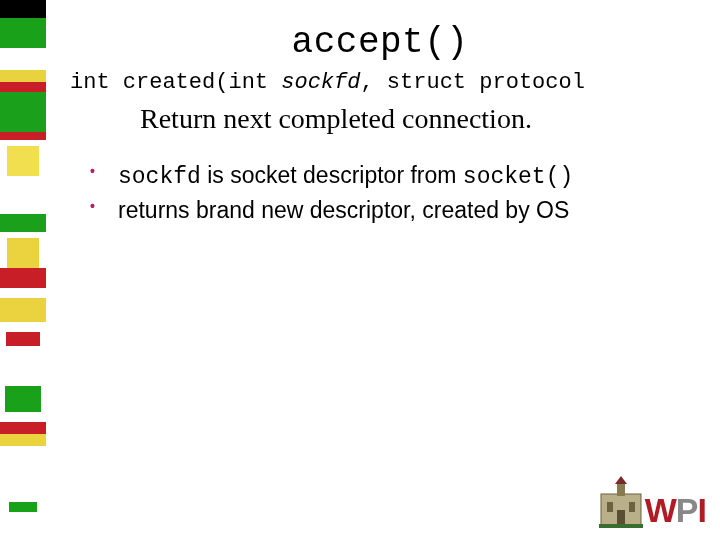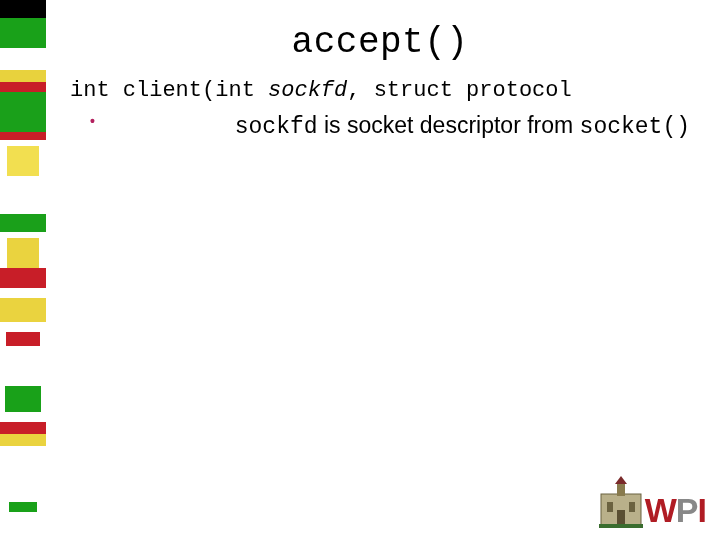--- a/index.html
+++ b/index.html
@@ -47,21 +47,21 @@
 
   .content {
     position: absolute;
     left: 70px; top: 22px;
     width: 620px;
   }
   .title {
     font-family: "Courier New", Courier, monospace;
     font-size: 36px;
     text-align: center;
-    margin-bottom: 14px;
+    margin-bottom: 6px;
     color: #000;
     letter-spacing: 0.5px;
   }
   .signature {
     font-family: "Courier New", Courier, monospace;
     font-size: 22px;
     color: #000;
     line-height: 1.25;
     margin-bottom: 6px;
   }
@@ -70,21 +70,20 @@
   .tagline {
     font-family: "Times New Roman", Times, serif;
     font-size: 28px;
     color: #000;
     padding-left: 70px;
     margin-bottom: 26px;
   }
   ul.bullets {
     list-style: none;
     padding-left: 20px;
-    text-align: right;
   }
   ul.bullets li {
     position: relative;
     font-size: 23px;
     line-height: 1.28;
     color: #000;
     padding-left: 28px;
     margin-bottom: 4px;
   }
   ul.bullets li::before {
@@ -148,27 +147,29 @@
     <div class="sb-block sb24"></div>
   <div class="sb-block sb25"></div>
     <div class="sb-block sb26"></div>
 </div>
 
 <div class="content">
   <div class="title">accept()</div>
 
   <div class="signature">
     <span>
-      <span>int client(int </span><span class="sig-ital">sockfd</span><span>, struct protocol</span>
+      <span>int created(int </span><span class="sig-ital">sockfd</span><span>, struct protocol</span>
     </span>
   </div>
 
+  <div class="tagline">Return next completed connection.</div>
 
   <ul class="bullets">
       <li><span class="mono">sockfd</span><span> is socket descriptor from </span><span class="mono">socket()</span></li>
+      <li><span>returns brand new descriptor, created by OS</span></li>
     </ul>
 </div>
 
 <div class="logo">
   <div class="logo-seal">
     <svg viewBox="0 0 48 54" width="48" height="54">
       <rect x="4" y="18" width="40" height="32" fill="#b9b08a" stroke="#6b6240" stroke-width="1"></rect>
       <rect x="20" y="6" width="8" height="14" fill="#887a4d"></rect>
       <polygon points="24,0 18,8 30,8" fill="#7a2a2a"></polygon>
       <rect x="10" y="26" width="6" height="10" fill="#6b6240"></rect>

